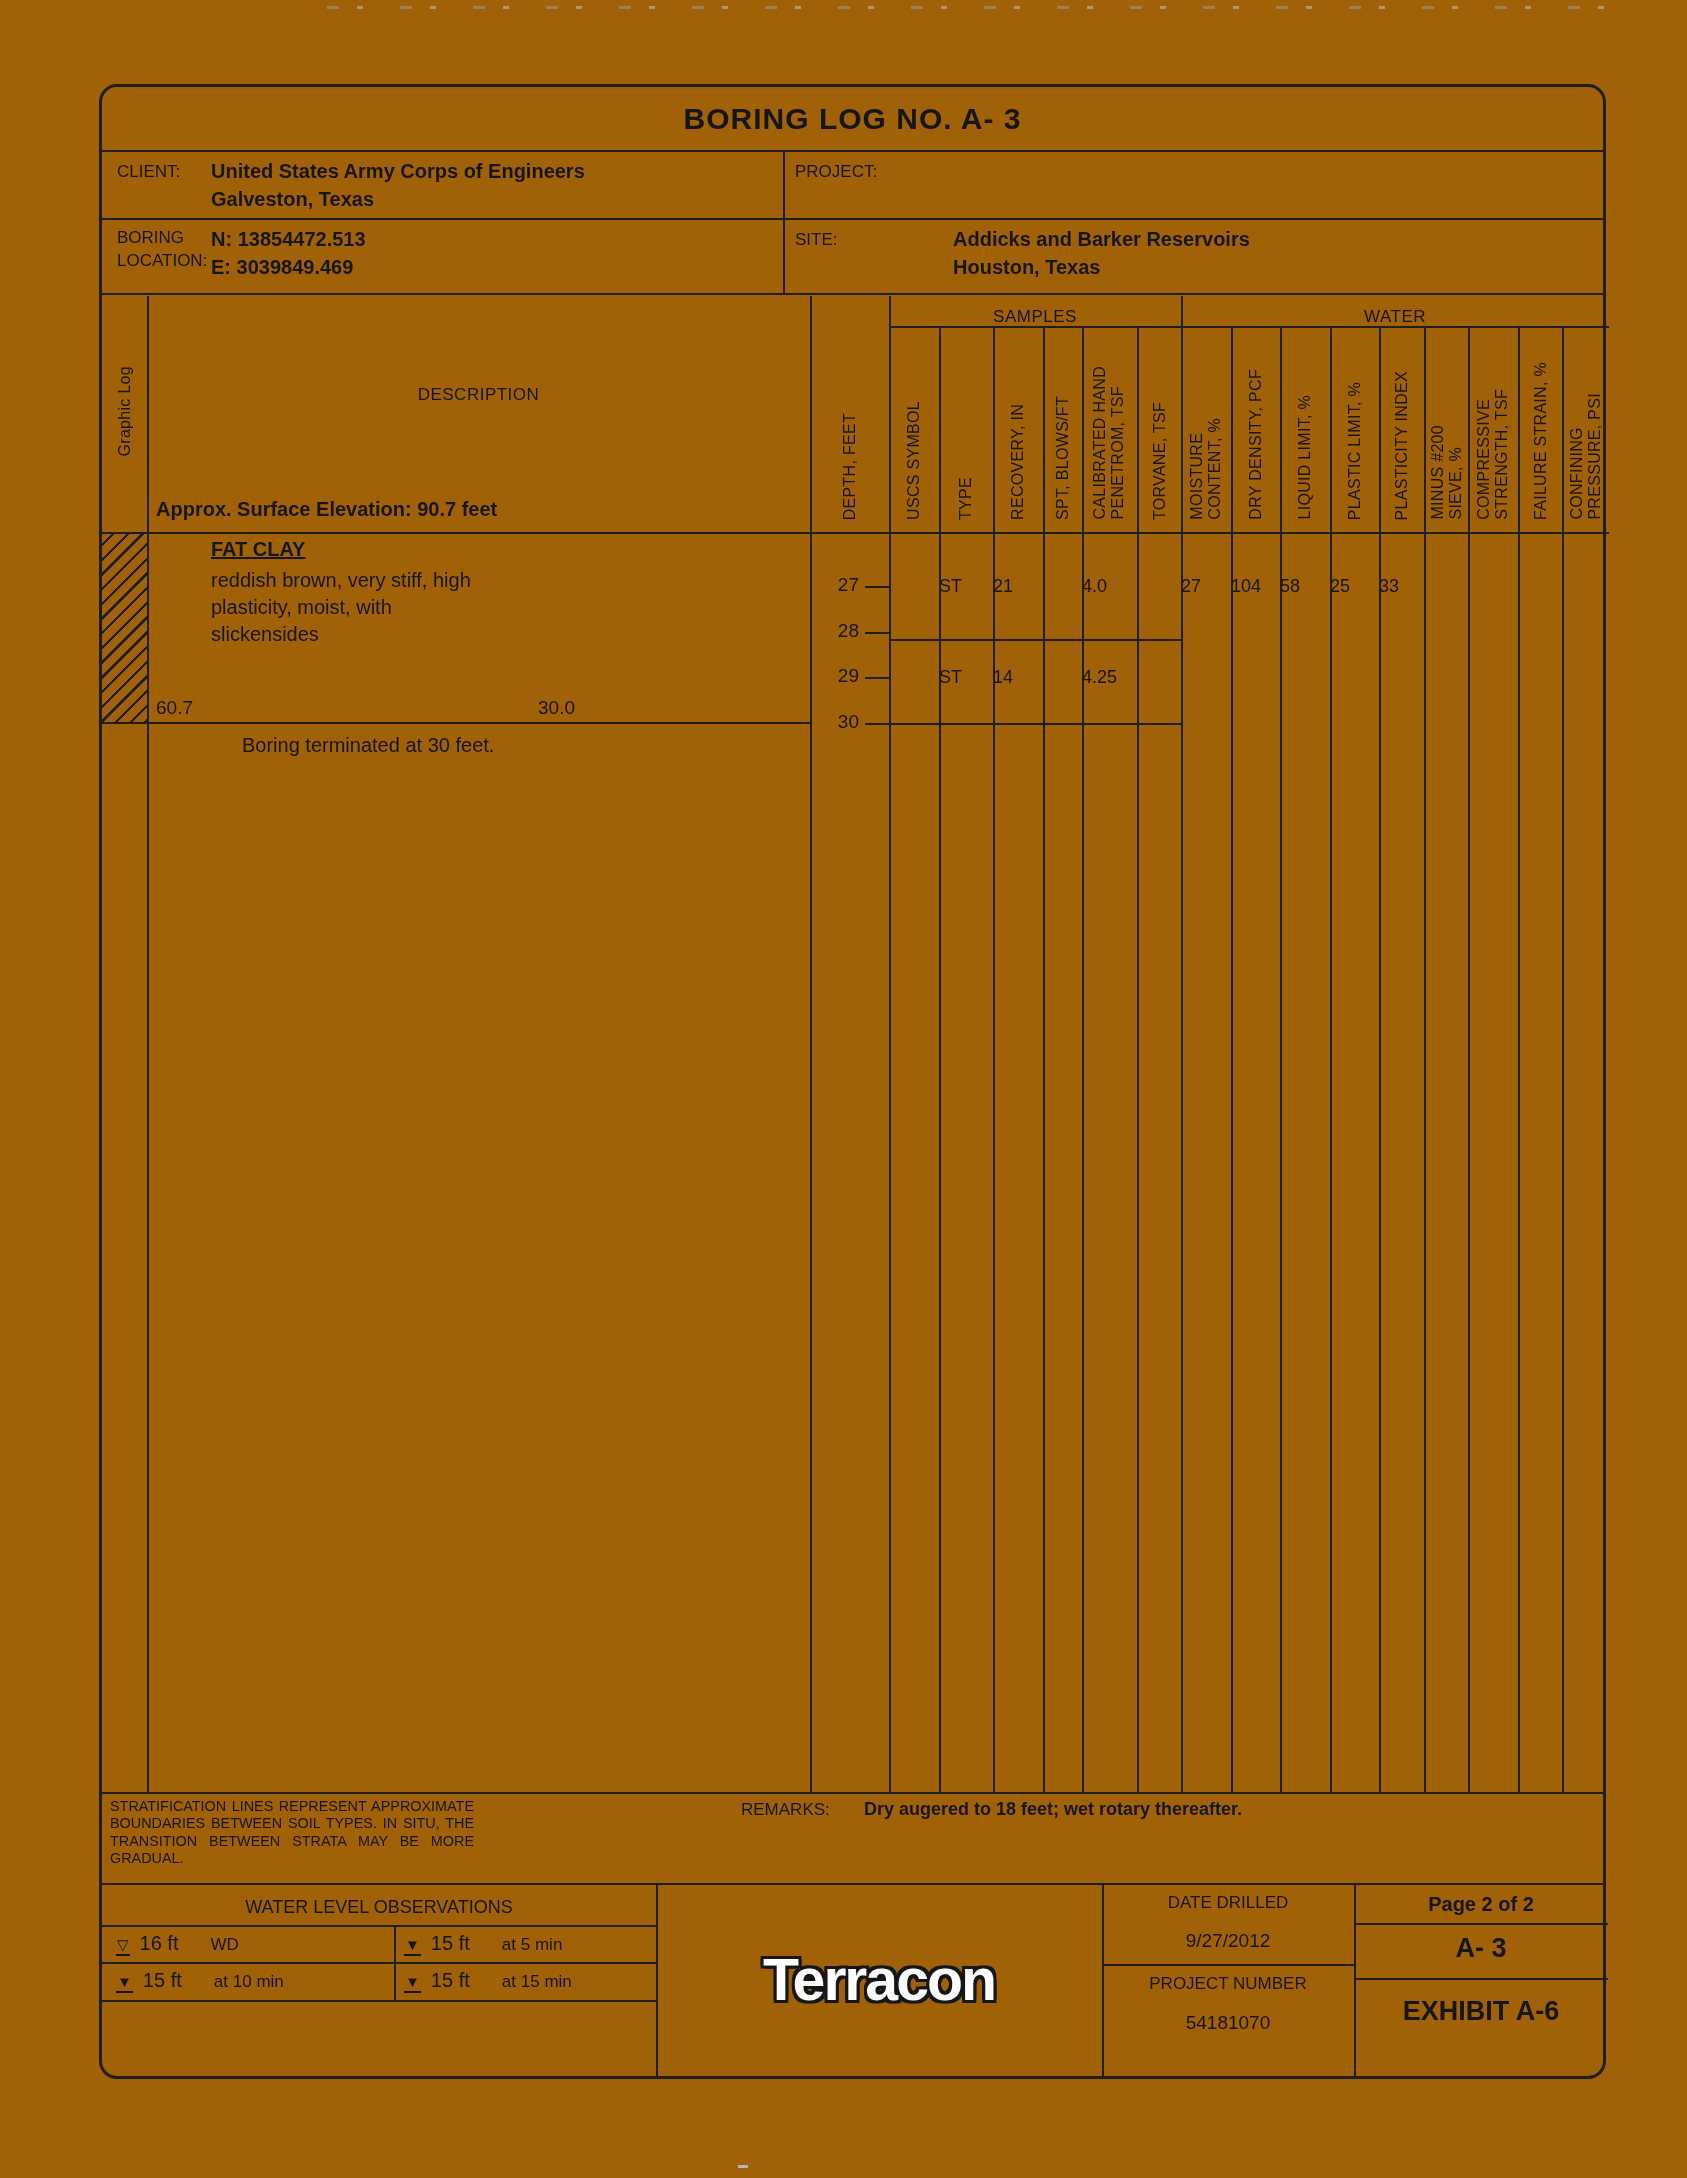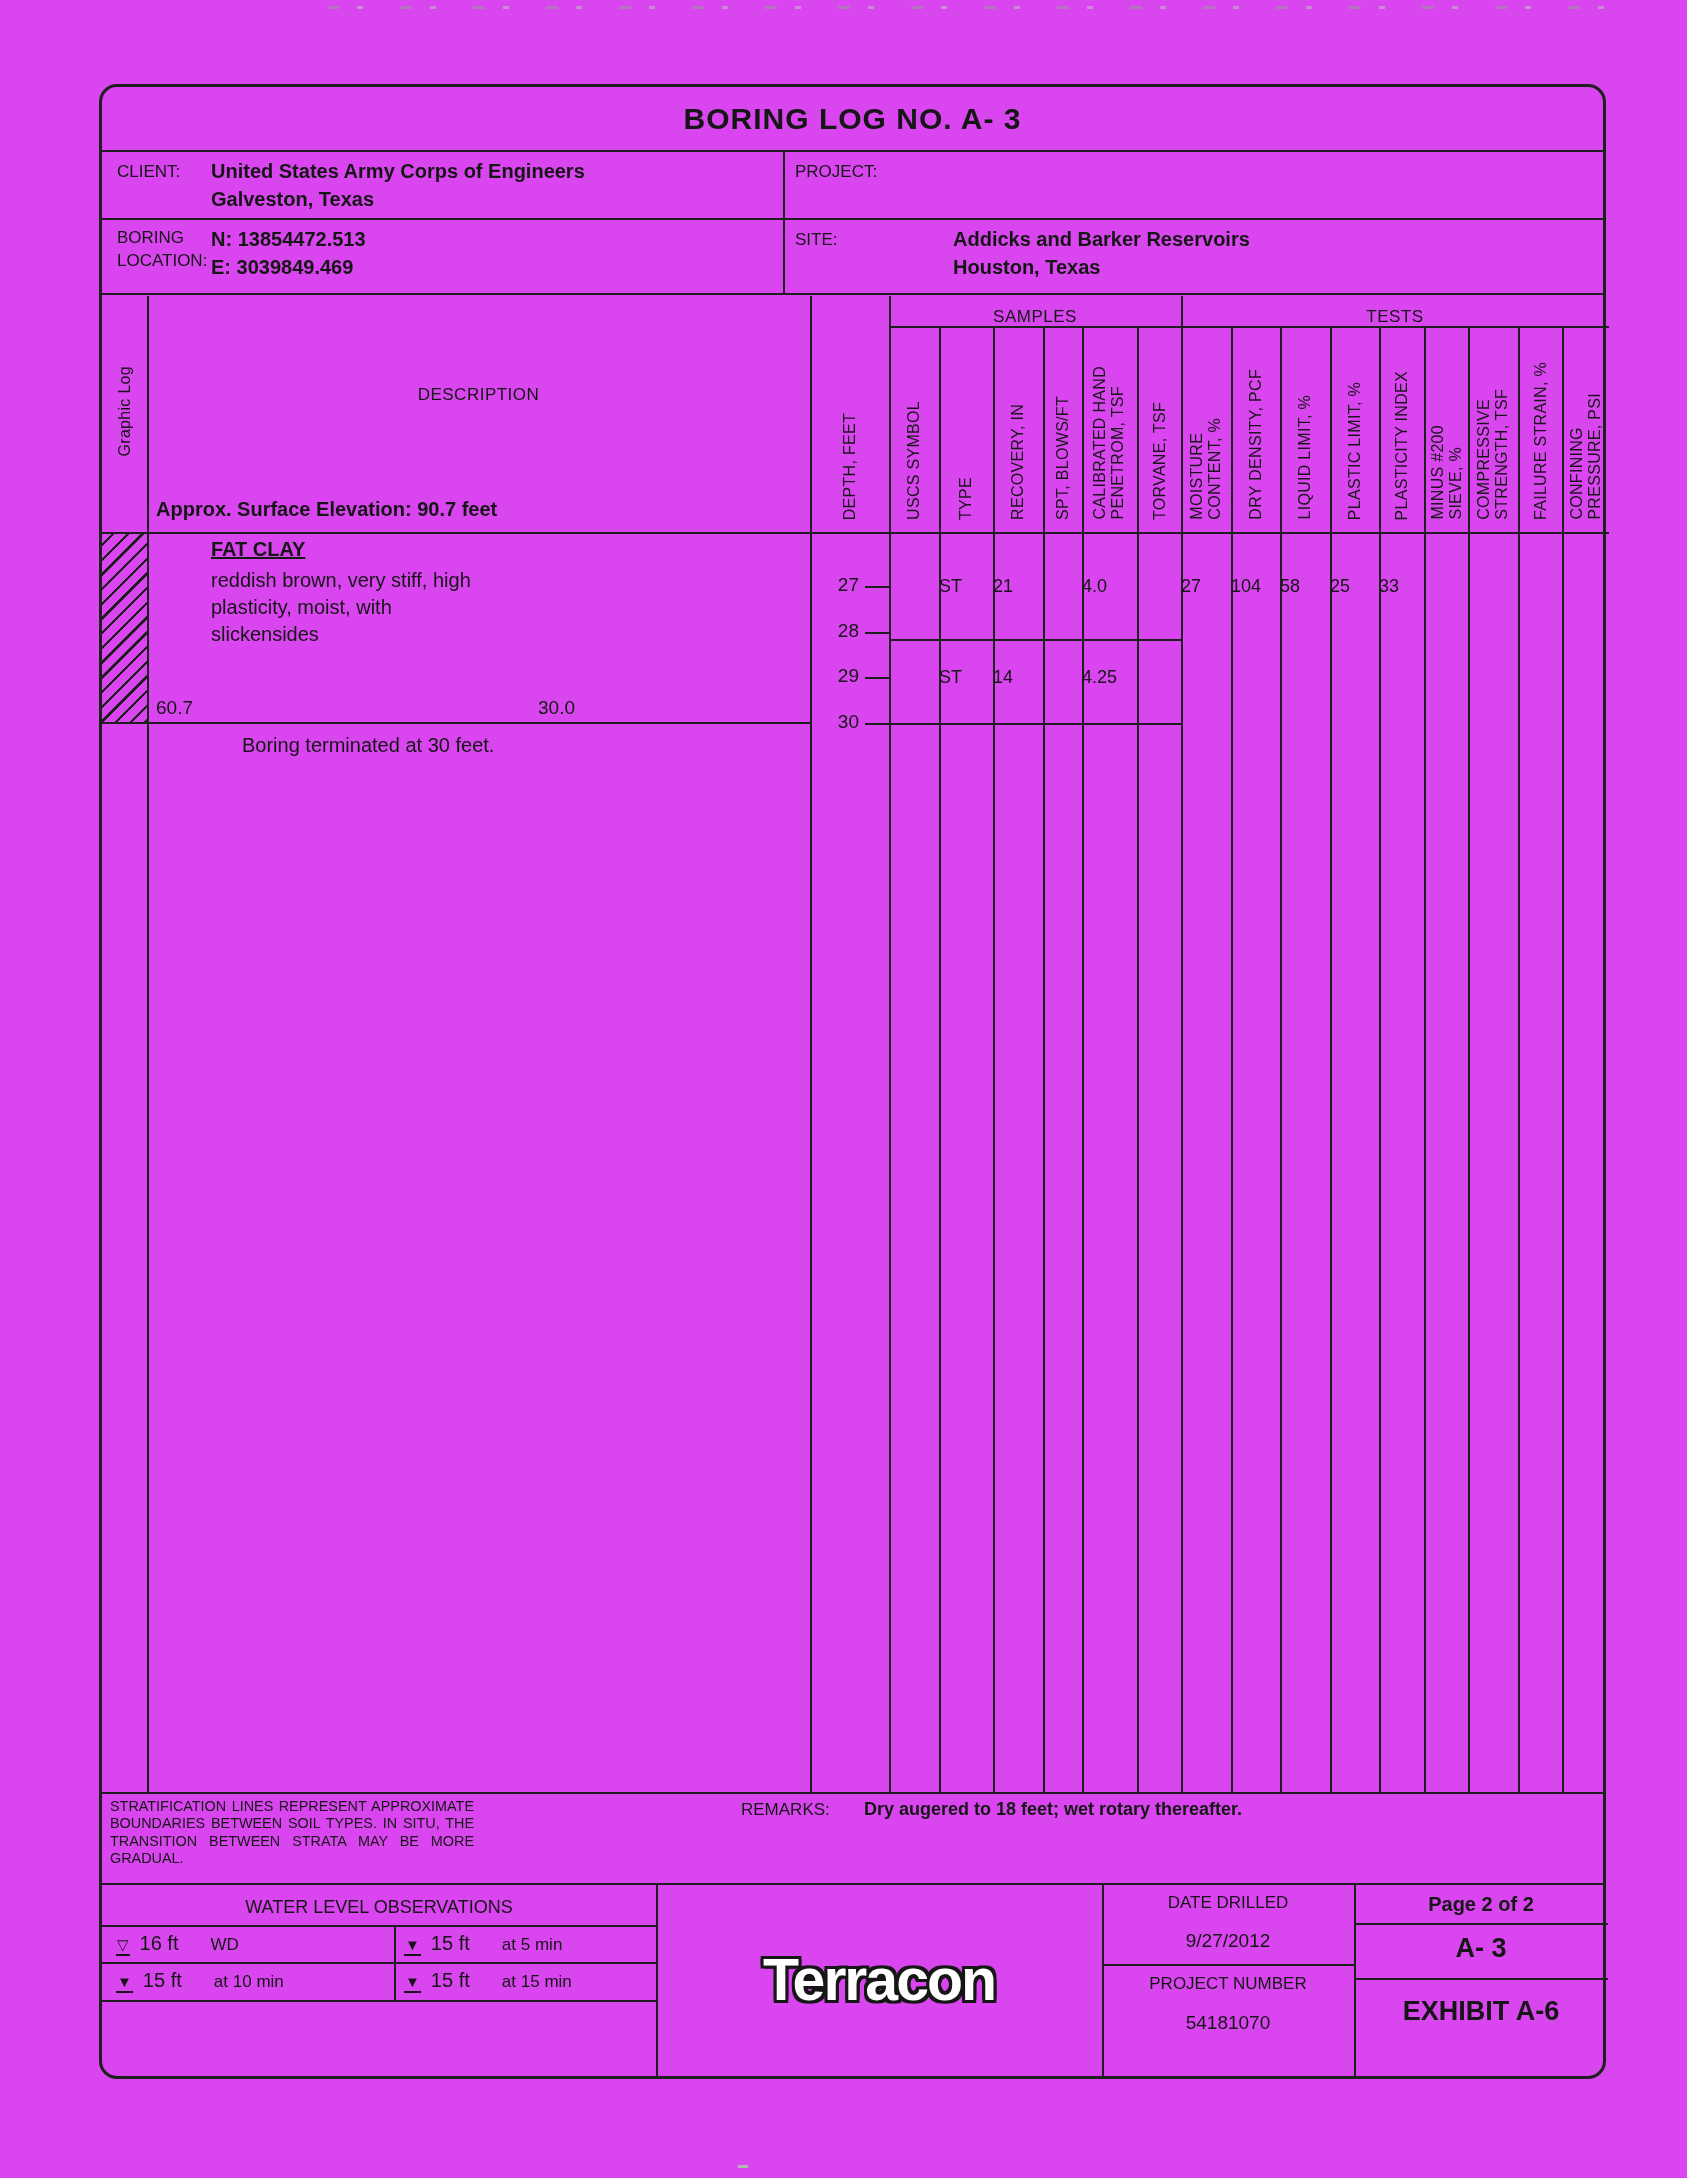--- a/index.html
+++ b/index.html
@@ -1,17 +1,17 @@
 <!DOCTYPE html>
 <html><head>
 <meta charset="utf-8">
 <style>
   * { margin:0; padding:0; box-sizing:border-box; }
   html,body { background:#ffffff; }
-  .page { position:relative; width:1687px; height:2178px; background:#d946ef;
+  .page { position:relative; width:1687px; height:2178px; background:#a16207;
           font-family:"Liberation Sans", sans-serif; color:#161616; overflow:hidden; }
   .scan-top { position:absolute; left:327px; top:6px; width:1277px; height:3px; opacity:.55;
           background:repeating-linear-gradient(90deg,#9a9a9a 0 12px,transparent 12px 30px,#c2c2c2 30px 36px,transparent 36px 73px); }
   .scan-bottom { position:absolute; left:738px; bottom:10px; width:10px; height:3px; background:#b5b5b5; }
 
   .doc { position:absolute; left:99px; top:84px; width:1507px; height:1995px;
          border:3px solid #1f1f1f; border-radius:18px; }
 
   .title-bar { position:absolute; left:0; top:0; width:100%; height:65px; border-bottom:2px solid #1f1f1f;
                display:flex; align-items:center; justify-content:center;
@@ -105,21 +105,21 @@
         <div class="ivals" style="left:168px">
           <div>Addicks and Barker Reservoirs</div>
           <div>Houston, Texas</div>
         </div>
       </div>
     </div>
 
     <div class="log-table">
 
       <div class="glabel" style="left:787px;width:292px">SAMPLES</div>
-      <div class="glabel" style="left:1079px;width:428px">TESTS</div>
+      <div class="glabel" style="left:1079px;width:428px">WATER</div>
 
       <div class="vwrap cen" style="left:0;top:0;width:45px;height:236px">
         <span class="vtext">Graphic Log</span>
         </div>
       <div class="desc-header">DESCRIPTION</div>
       <div class="elev">Approx. Surface Elevation:  90.7 feet</div>
       <div class="vwrap" style="left:708px;top:34px;width:79px;height:196px">
         <span class="vtext">DEPTH, FEET</span>
         </div>
       <div class="vwrap" style="left:787px;top:34px;width:50px;height:196px">

